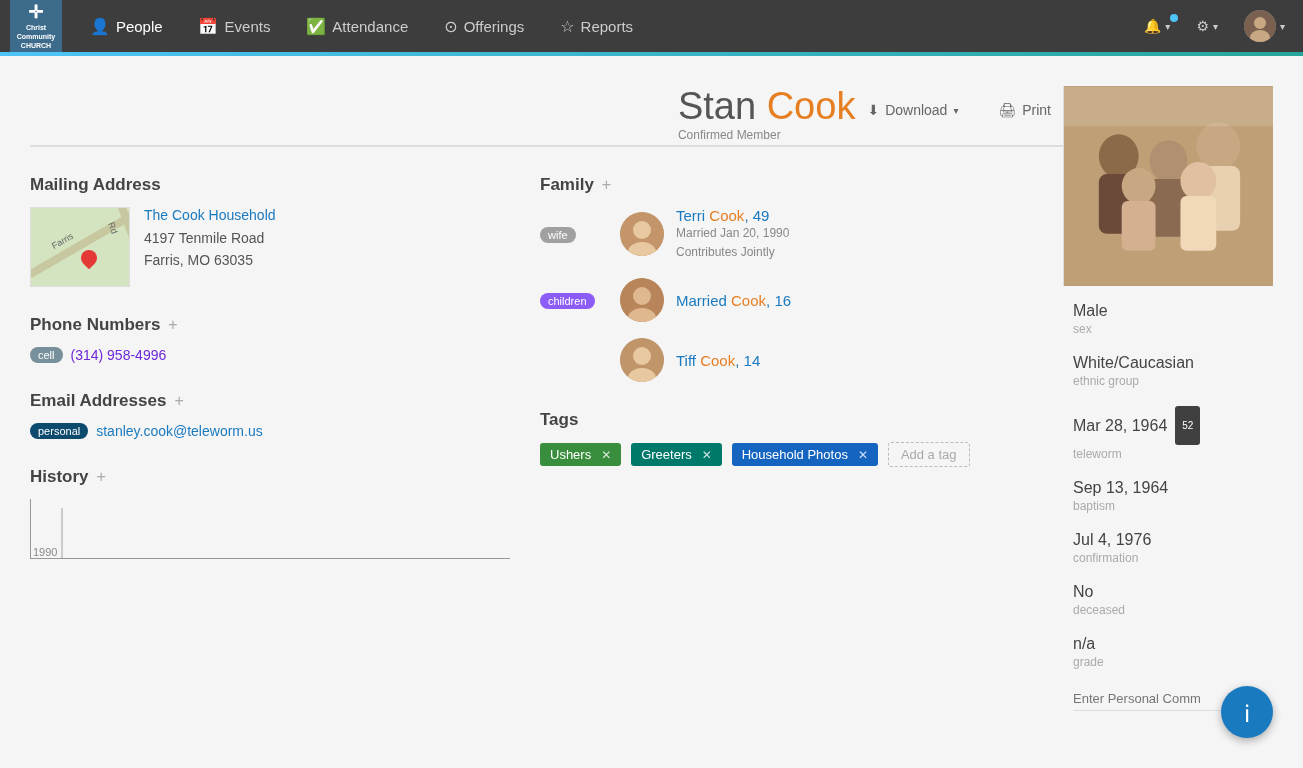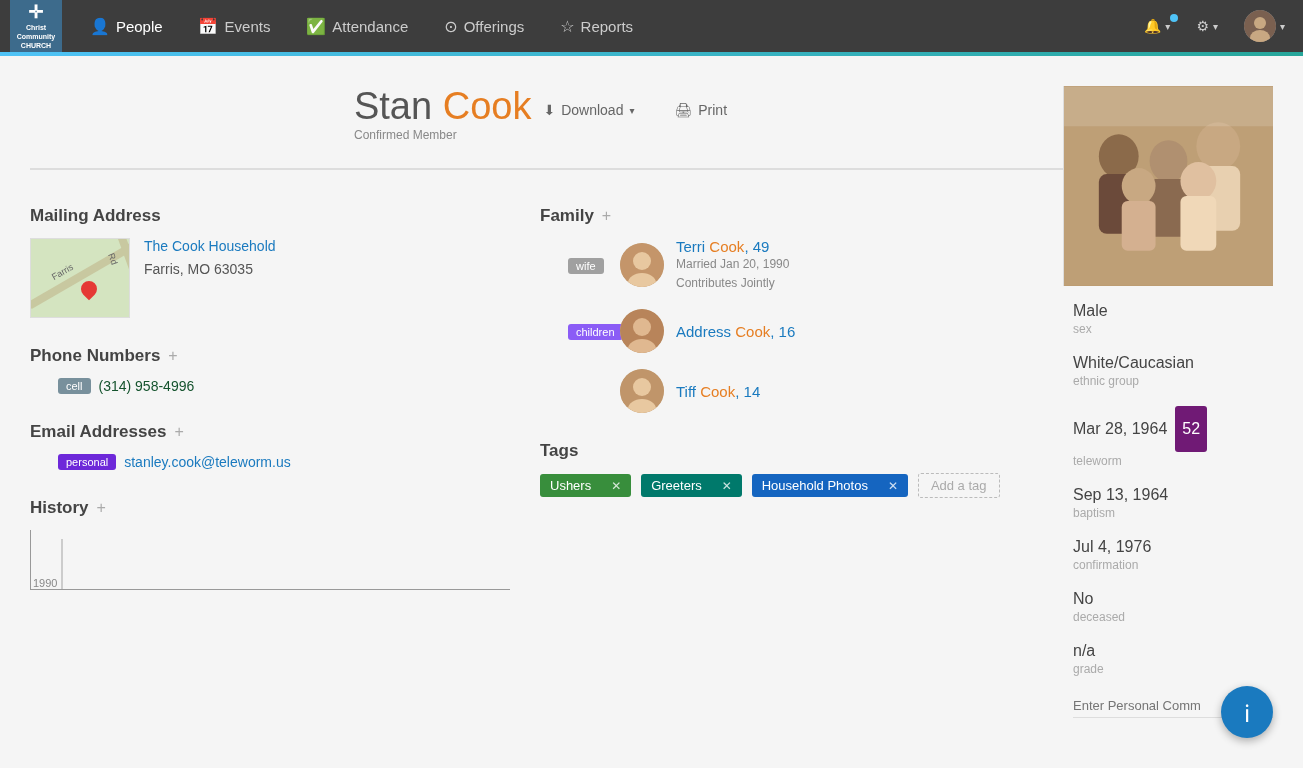--- a/index.html
+++ b/index.html
@@ -95,23 +95,23 @@
 
     .content-area {
       flex: 1;
       padding: 30px 30px 20px 30px;
     }
 
     
     .person-header {
       display: flex;
       align-items: flex-start;
-      justify-content: center;
-      margin-bottom: 36px;
-      padding-bottom: 26px;
+      justify-content: flex-end;
+      margin-bottom: 28px;
+      padding-bottom: 3px;
       border-bottom: 2px solid #ddd;
     }
     .person-name {
       font-size: 38px;
       font-weight: 300;
       color: #555;
       line-height: 1.1;
     }
     .person-status {
       font-size: 12px;
@@ -229,31 +229,30 @@
       transform: rotate(-45deg);
     }
     .address-block { overflow: hidden; }
     .address-link { color: #1a7abf; cursor: pointer; font-size: 14px; display: block; margin-bottom: 4px; }
     .address-line { color: #555; font-size: 14px; line-height: 1.6; }
 
     
     .badge {
       display: inline-block;
       padding: 2px 8px;
-      border-radius: 3px;
+      border-radius: 8px;
       font-size: 11px;
       color: white;
       margin-right: 8px;
-      margin-left: 28px;
     }
     .badge-cell { background: #78909c; }
-    .badge-personal { background: #6d28d9; }
+    .badge-personal { background: #0c4a6e; }
     .badge-wife { background: #a0a0a0; }
     .badge-children { background: #8b5cf6; }
-    .phone-number { color: #14532d; cursor: pointer; }
+    .phone-number { color: #6d28d9; cursor: pointer; }
     .email-link { color: #1a7abf; cursor: pointer; }
     .phone-row, .email-row {
       display: flex;
       align-items: center;
       margin-bottom: 6px;
     }
 
     
     .history-chart {
       margin-top: 8px;
@@ -290,21 +289,21 @@
     .family-meta { font-size: 12px; color: #888; line-height: 1.6; }
     .tag {
       display: inline-flex;
       align-items: center;
       padding: 4px 10px;
       border-radius: 3px;
       font-size: 13px;
       color: white;
       margin-right: 6px;
       margin-bottom: 6px;
-      gap: 20px;
+      gap: 10px;
     }
     .tag-green { background: #388e3c; }
     .tag-teal { background: #00796b; }
     .tag-blue { background: #1565c0; }
     .tag-x { cursor: pointer; font-size: 12px; opacity: 0.8; }
     .tag-input {
       border: 1px dashed #bbb;
       padding: 4px 12px;
       border-radius: 3px;
       color: #aaa;
@@ -325,23 +324,23 @@
       display: flex;
       align-items: center;
       gap: 8px;
     }
     .info-label {
       font-size: 12px;
       color: #aaa;
       margin-top: 2px;
     }
     .age-badge {
-      background: #701a75;
+      background: #404040;
       color: white;
-      font-size: 16px;
+      font-size: 10px;
       padding: 14px 7px;
       border-radius: 3px;
     }
 
     
     .info-input {
       border: none;
       border-bottom: 1px solid #ddd;
       background: transparent;
       width: 100%;
@@ -470,20 +469,21 @@
                   <div class="map-inner">
                     <div class="map-road1"></div>
                     <div class="map-road2"></div>
                     <div style="position:absolute; top:28px; left:20px; font-size:9px; color:#666; transform:rotate(-30deg);">Farris</div>
                     <div style="position:absolute; top:15px; right:10px; font-size:9px; color:#666; transform:rotate(70deg);">Rd</div>
                     <div class="map-pin"></div>
                   </div>
                 </div>
                 <div class="address-block">
                   <a class="address-link">The Cook Household</a>
+                  <div class="address-line">4197 Tenmile Road</div>
                   <div class="address-line">
                     <span>Farris</span>,
                     <span>MO</span>
                     <span>63035</span>
                   </div>
                 </div>
               </div>
             </div>
 
             <div class="section">
@@ -560,21 +560,21 @@
                 <div class="family-avatar">
                   <svg viewBox="0 0 44 44">
                       <circle cx="22" cy="22" r="22" fill="#b8845a"></circle>
                       <circle cx="22" cy="18" r="9" fill="#e0b890"></circle>
                       <ellipse cx="22" cy="40" rx="14" ry="10" fill="#e0b890"></ellipse>
                     </svg>
                 </div>
                 <div class="family-info">
                   <div>
                     <a class="family-name-link">
-                      <span>Address</span>
+                      <span>Married</span>
                       <span class="family-name-last" style="color: rgb(230, 126, 34);">Cook</span>,
                       <span>16</span>
                     </a>
                   </div>
                 </div>
               </div>
 
               <div class="family-person">
                 <div class="family-badge-col">
                 </div>

